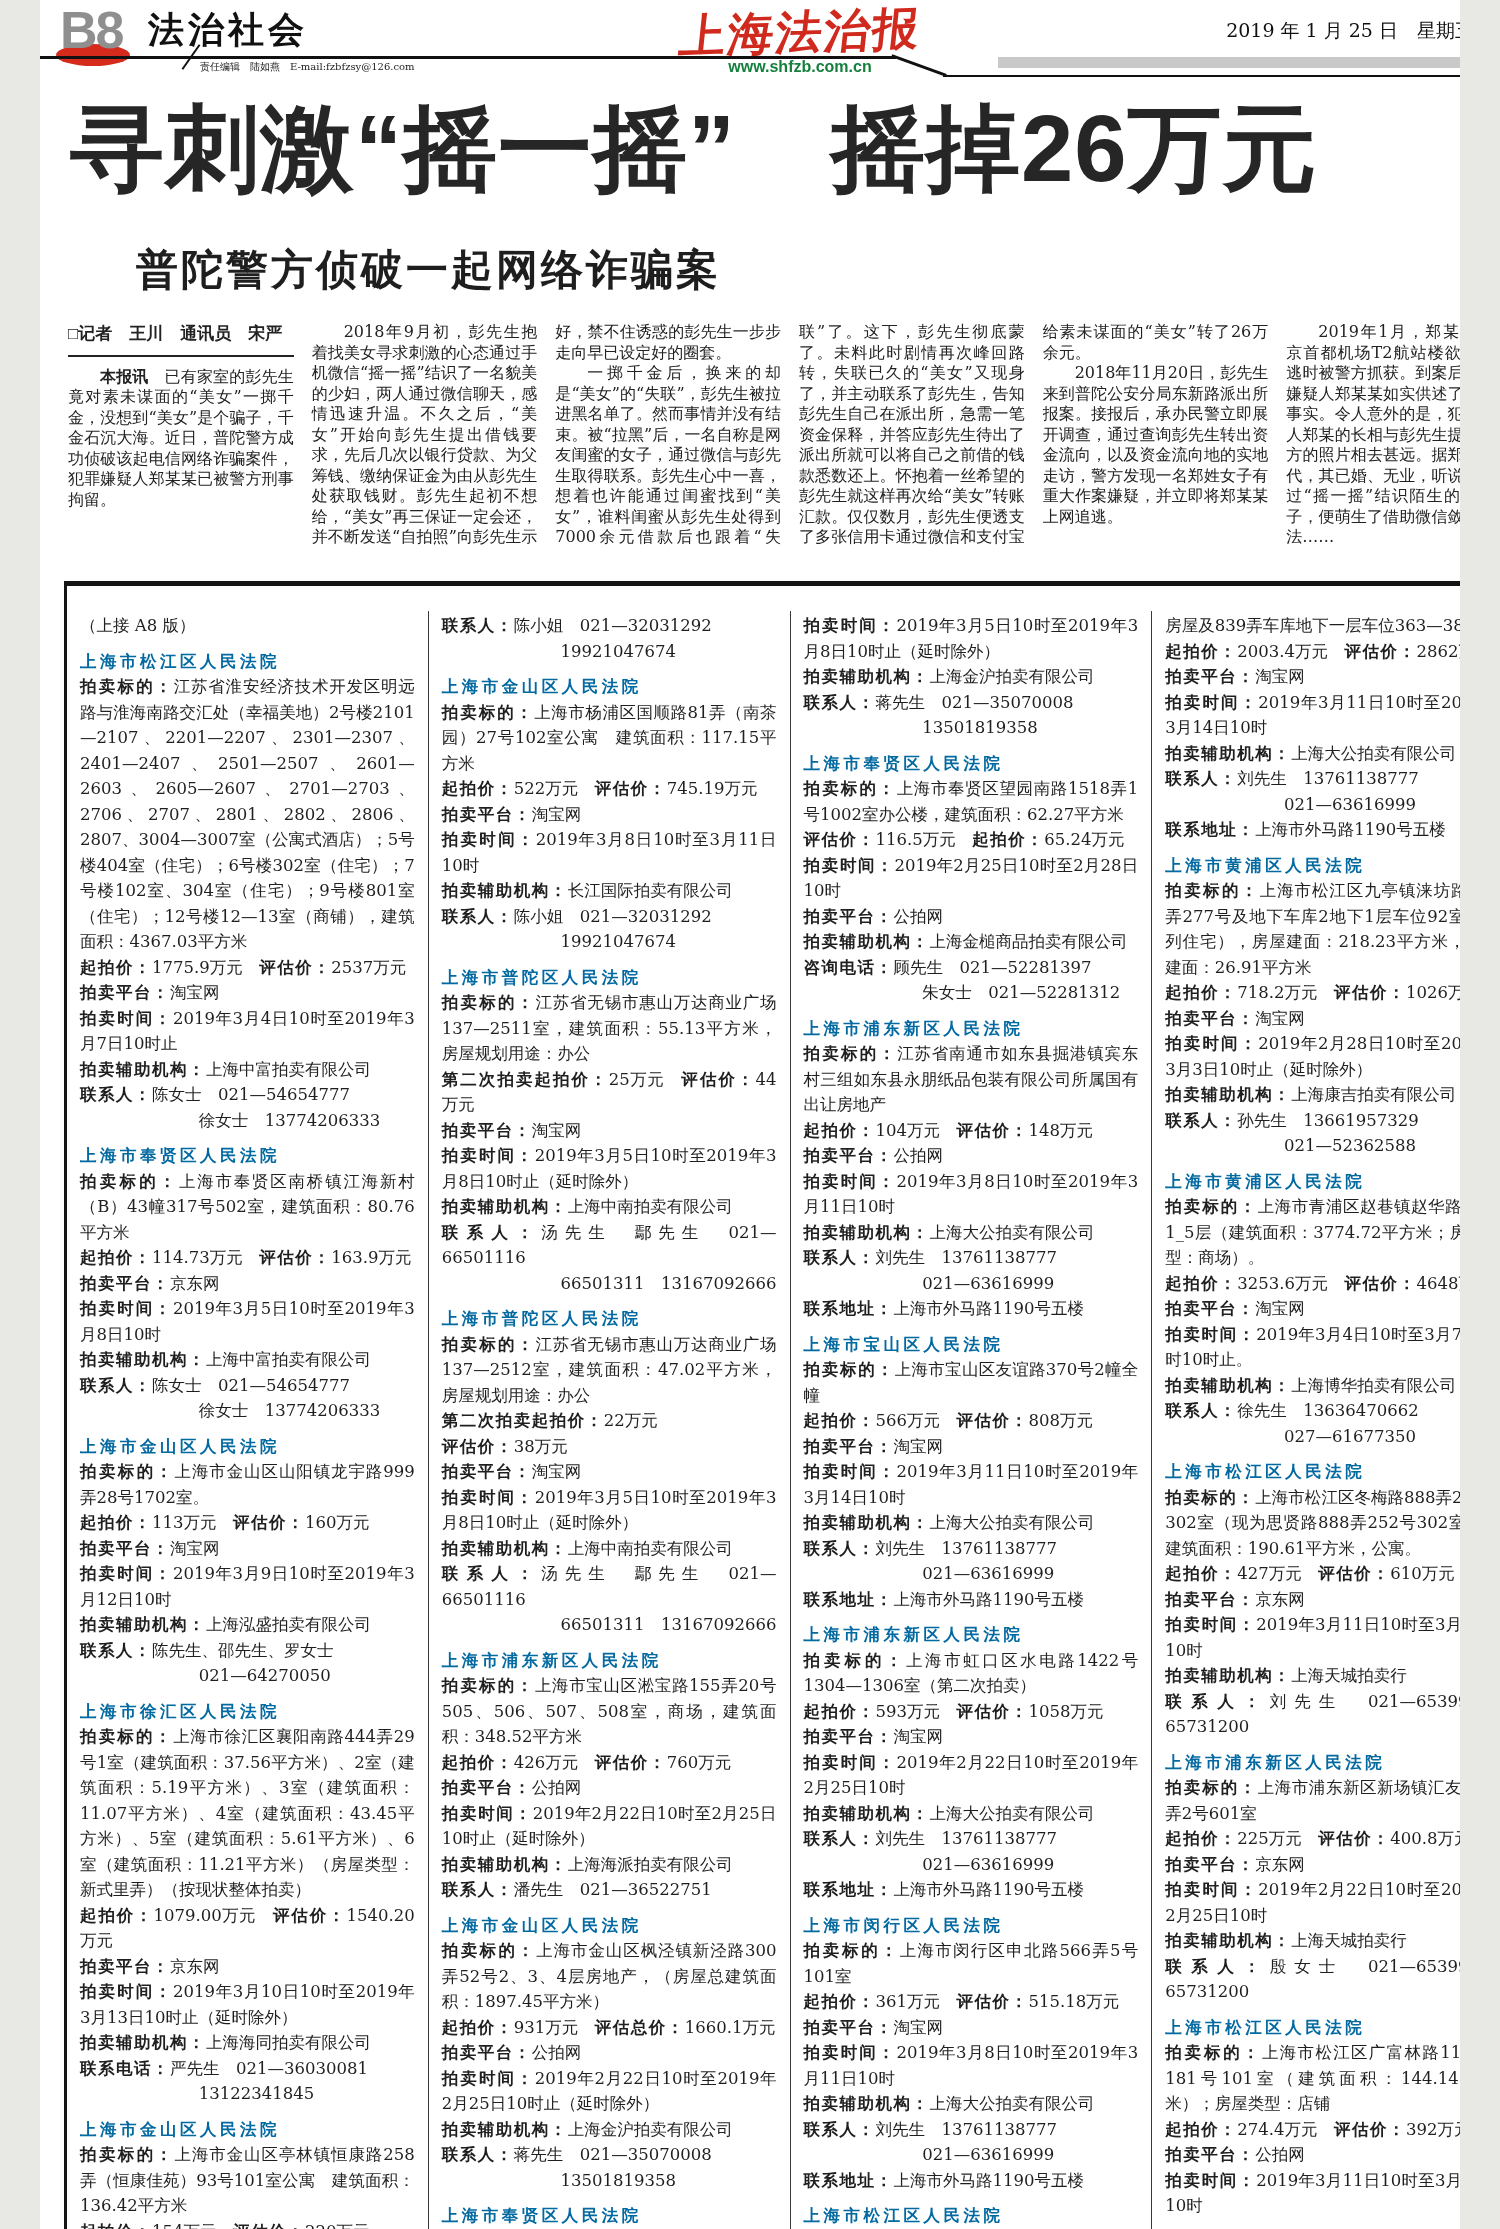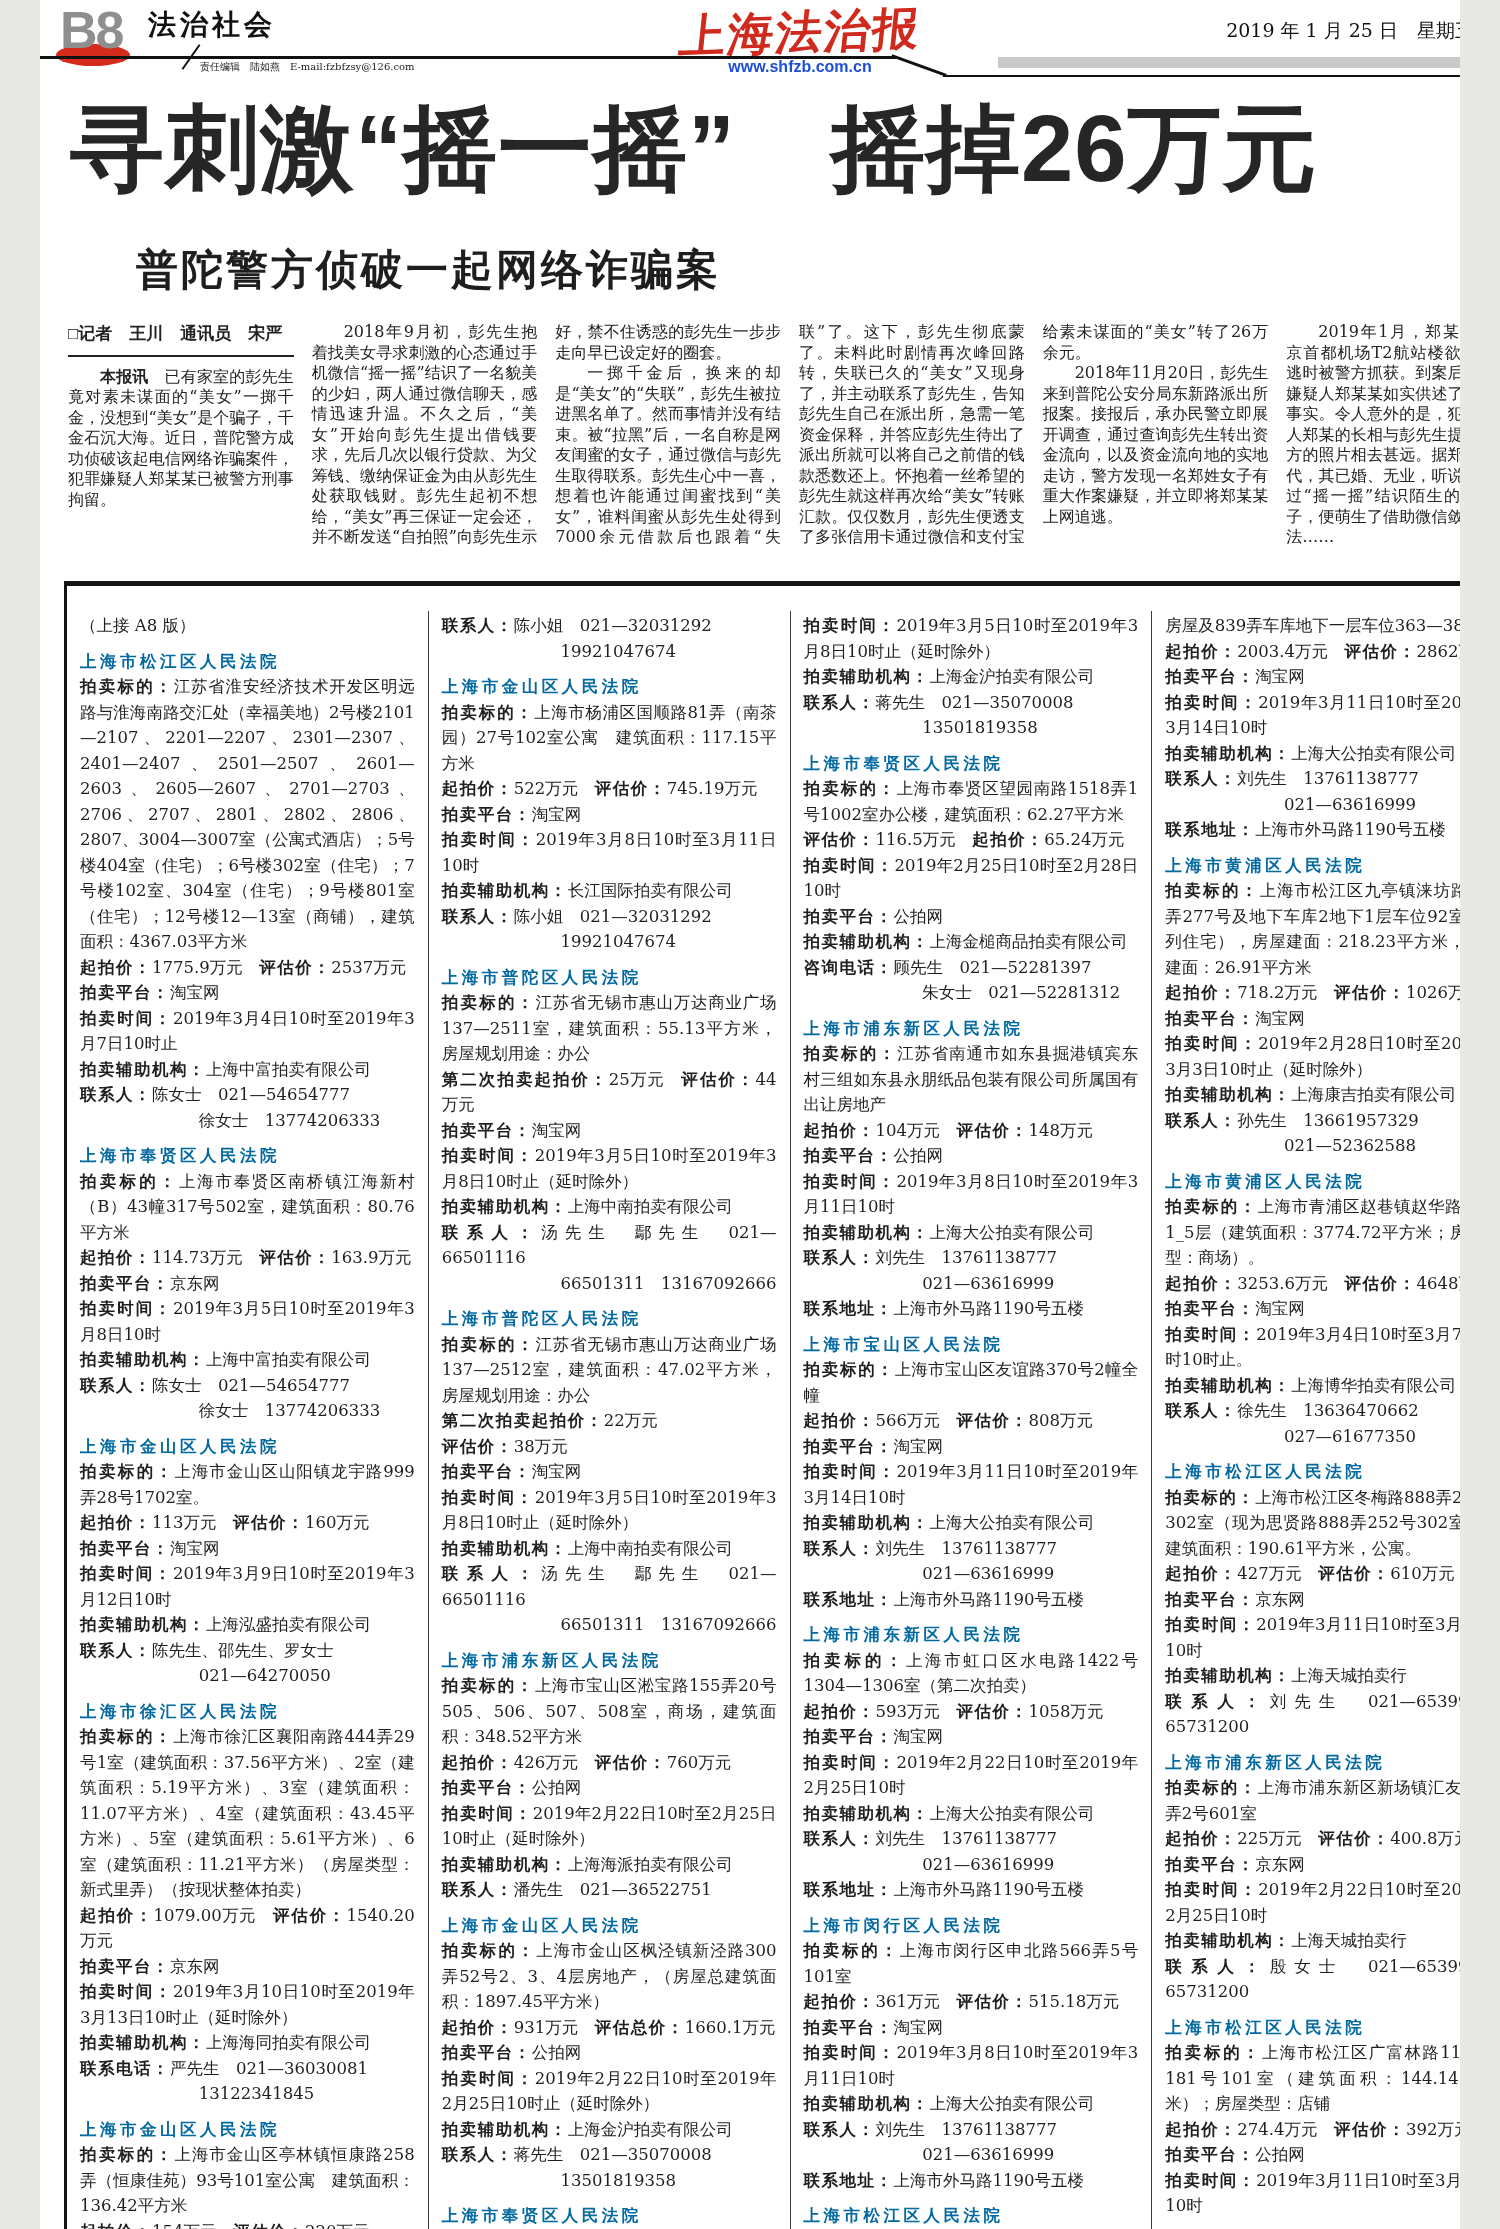--- a/index.html
+++ b/index.html
@@ -5,28 +5,28 @@
   html,body{margin:0;padding:0;background:#e8e8e4;}
   #page{position:relative;width:1420px;height:2229px;background:#ffffff;margin:0 auto;
         font-family:"DejaVu Serif","Liberation Serif",serif;color:#1c1c1c;overflow:hidden;}
   
   #header{position:absolute;top:0;left:0;width:1500px;height:84px;}
   .logo{position:absolute;left:14px;top:6px;width:120px;height:64px;}
   .logo .ellipse{position:absolute;left:2px;top:38px;width:74px;height:22px;background:#d42b1c;border-radius:50%;}
   .logo .b8{position:absolute;left:6px;top:-6px;font-family:"Liberation Sans",sans-serif;font-weight:bold;
             font-size:52px;color:#8f8f8f;letter-spacing:-2px;}
   .section-title{position:absolute;left:108px;top:6px;font-family:"Liberation Sans",sans-serif;
-                 font-weight:bold;font-size:28px;letter-spacing:4px;color:#111;}
+                 font-weight:bold;font-size:36px;letter-spacing:4px;color:#111;}
   .editor-line{position:absolute;left:160px;top:60px;font-size:10px;color:#222;}
   .slash{position:absolute;left:136px;top:56px;width:30px;height:2px;background:#111;transform:rotate(-55deg);}
   .masthead{position:absolute;left:620px;top:2px;width:280px;text-align:center;}
   .masthead-title{font-family:"DejaVu Serif",serif;font-weight:bold;font-size:46px;color:#d02a1e;
                   letter-spacing:2px;transform:skewX(-8deg) rotate(-2deg);display:inline-block;}
   .website{position:absolute;left:620px;top:58px;width:280px;text-align:center;
-           font-family:"Liberation Sans",sans-serif;font-weight:bold;font-size:16px;color:#1d4ed8;}
+           font-family:"Liberation Sans",sans-serif;font-weight:bold;font-size:16px;color:#15803d;}
   .date{position:absolute;right:66px;top:18px;font-size:19px;color:#111;}
   .rule-left{position:absolute;left:0;top:56px;width:856px;height:3px;background:#111;}
   .rule-diag{position:absolute;left:850px;top:64px;width:58px;height:3px;background:#111;transform:rotate(20deg);}
   .rule-right{position:absolute;left:903px;top:75px;width:597px;height:2px;background:#111;}
   .gray-bar{position:absolute;left:958px;top:57px;width:542px;height:11px;background:#c9c9c9;}
   
   #headline{position:absolute;top:86px;left:30px;width:1440px;height:118px;
             font-family:"Liberation Sans",sans-serif;font-weight:bold;font-size:94px;
             letter-spacing:1px;color:#262626;white-space:nowrap;}
   #subtitle{position:absolute;top:242px;left:96px;font-family:"Liberation Sans",sans-serif;

